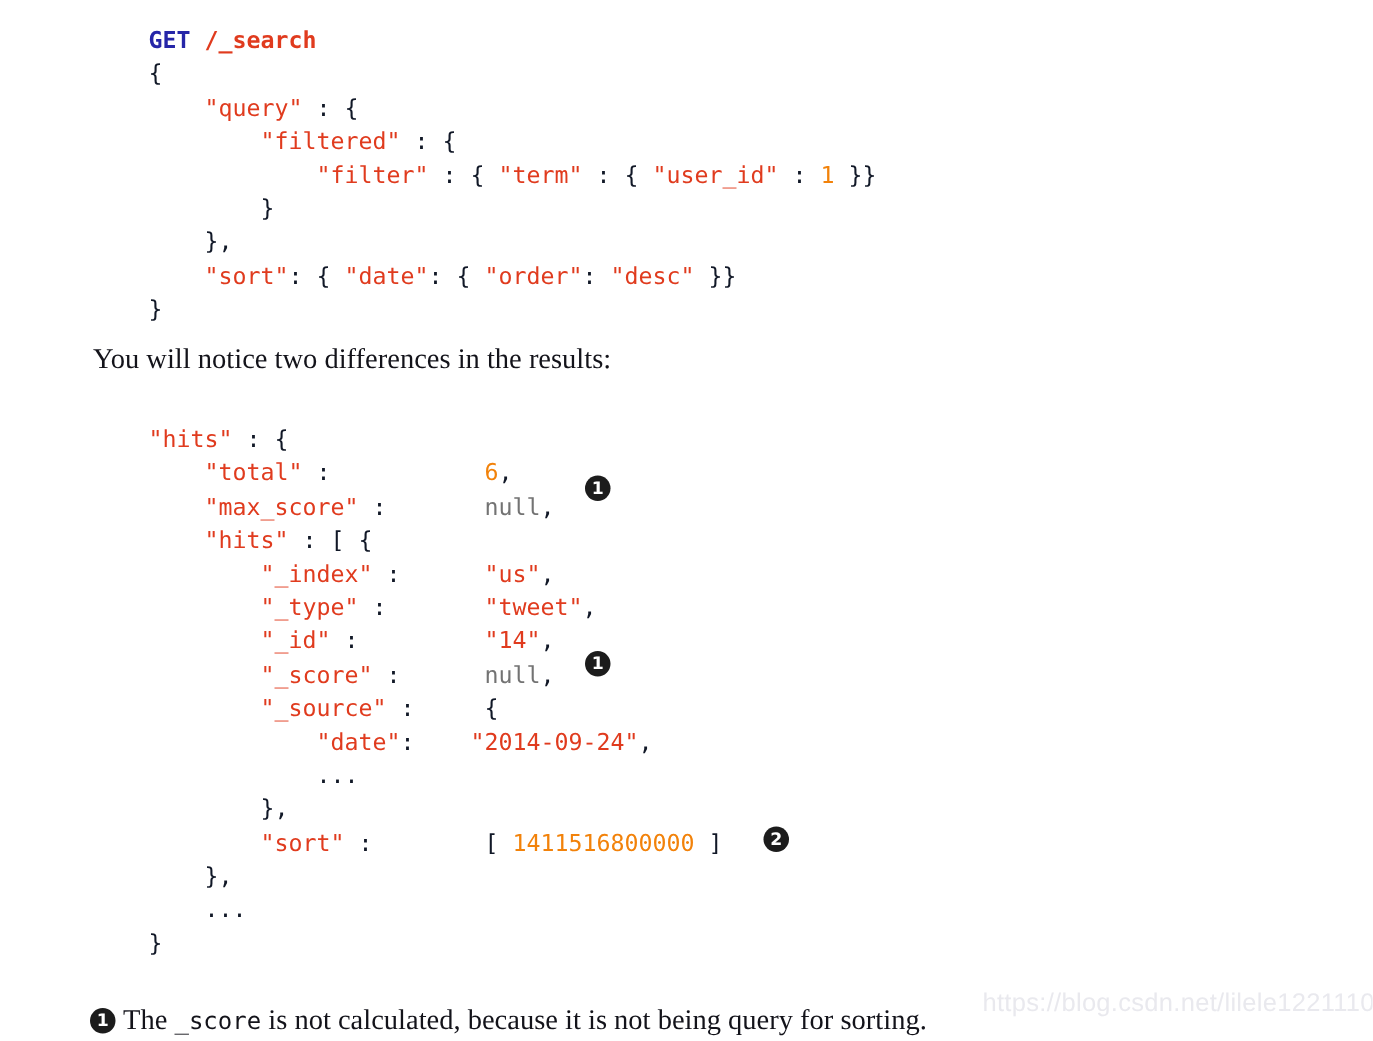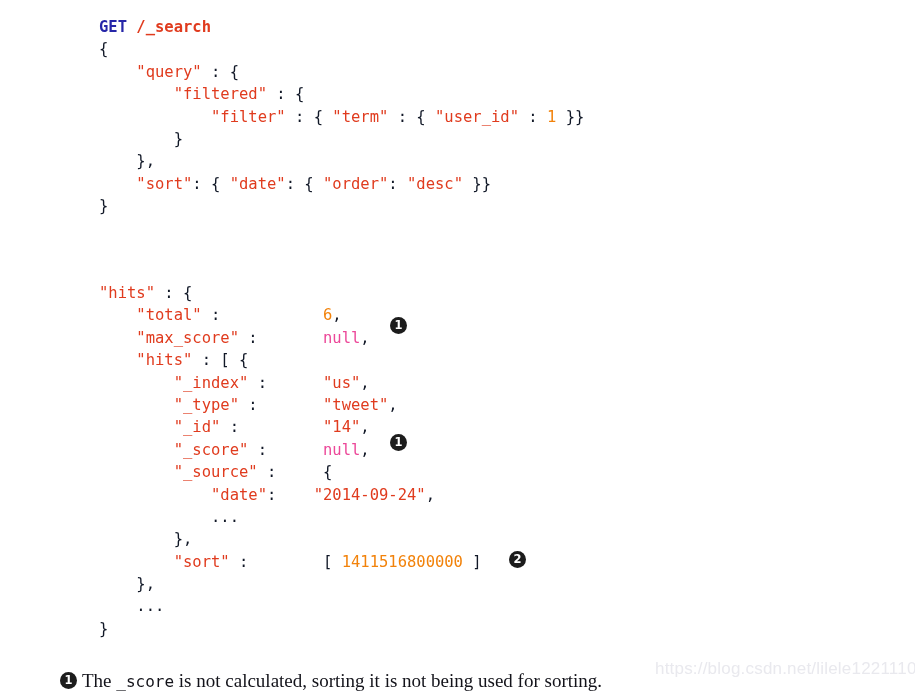--- a/index.html
+++ b/index.html
@@ -38,21 +38,21 @@
   .code-line {
     white-space: pre;
     height: 22.4px;
   }
 
   
   .tok-punc   { color: #111827; }
   .tok-key    { color: #e03b1e; }
   .tok-str    { color: #e03b1e; }
   .tok-num    { color: #f2820a; }
-  .tok-null   { color: #ec4899; }
+  .tok-null   { color: #737373; }
   .tok-verb   { color: #2626a8; font-weight: 700; }
   .tok-path   { color: #e03b1e; font-weight: 700; }
   .tok-dots   { color: #111827; }
 
   
   .prose {
     position: absolute;
     font-family: "Liberation Serif", "DejaVu Serif", serif;
     font-size: 19px;
     line-height: 26px;
@@ -116,27 +116,28 @@
     user-select: none;
   }
 </style>
 </head>
 <body>
 
 <div class="page">
 
   <pre class="code-block" id="code-request"><div class="code-line"><span class="tok-punc"></span><span class="tok-verb">GET</span><span class="tok-punc"> </span><span class="tok-path">/_search</span></div><div class="code-line"><span class="tok-punc"></span><span class="tok-punc">{</span></div><div class="code-line"><span class="tok-punc">    </span><span class="tok-key">"query"</span><span class="tok-punc"> : {</span></div><div class="code-line"><span class="tok-punc">        </span><span class="tok-key">"filtered"</span><span class="tok-punc"> : {</span></div><div class="code-line"><span class="tok-punc">            </span><span class="tok-key">"filter"</span><span class="tok-punc"> : { </span><span class="tok-key">"term"</span><span class="tok-punc"> : { </span><span class="tok-key">"user_id"</span><span class="tok-punc"> : </span><span class="tok-num">1</span><span class="tok-punc"> }}</span></div><div class="code-line"><span class="tok-punc">        </span><span class="tok-punc">}</span></div><div class="code-line"><span class="tok-punc">    </span><span class="tok-punc">},</span></div><div class="code-line"><span class="tok-punc">    </span><span class="tok-key">"sort"</span><span class="tok-punc">: { </span><span class="tok-key">"date"</span><span class="tok-punc">: { </span><span class="tok-key">"order"</span><span class="tok-punc">: </span><span class="tok-str">"desc"</span><span class="tok-punc"> }}</span></div><div class="code-line"><span class="tok-punc"></span><span class="tok-punc">}</span></div></pre>
 
+  <div class="prose" id="para-intro">You will notice two differences in the results:</div>
 
   <pre class="code-block" id="code-response"><div class="code-line"><span class="tok-punc"></span><span class="tok-key">"hits"</span><span class="tok-punc"> : {</span></div><div class="code-line"><span class="tok-punc">    </span><span class="tok-key">"total"</span><span class="tok-punc"> :           </span><span class="tok-num">6</span><span class="tok-punc">,</span></div><div class="code-line"><span class="tok-punc">    </span><span class="tok-key">"max_score"</span><span class="tok-punc"> :       </span><span class="tok-null">null</span><span class="tok-punc">,</span></div><div class="code-line"><span class="tok-punc">    </span><span class="tok-key">"hits"</span><span class="tok-punc"> : [ {</span></div><div class="code-line"><span class="tok-punc">        </span><span class="tok-key">"_index"</span><span class="tok-punc"> :      </span><span class="tok-str">"us"</span><span class="tok-punc">,</span></div><div class="code-line"><span class="tok-punc">        </span><span class="tok-key">"_type"</span><span class="tok-punc"> :       </span><span class="tok-str">"tweet"</span><span class="tok-punc">,</span></div><div class="code-line"><span class="tok-punc">        </span><span class="tok-key">"_id"</span><span class="tok-punc"> :         </span><span class="tok-str">"14"</span><span class="tok-punc">,</span></div><div class="code-line"><span class="tok-punc">        </span><span class="tok-key">"_score"</span><span class="tok-punc"> :      </span><span class="tok-null">null</span><span class="tok-punc">,</span></div><div class="code-line"><span class="tok-punc">        </span><span class="tok-key">"_source"</span><span class="tok-punc"> :     {</span></div><div class="code-line"><span class="tok-punc">            </span><span class="tok-key">"date"</span><span class="tok-punc">:    </span><span class="tok-str">"2014-09-24"</span><span class="tok-punc">,</span></div><div class="code-line"><span class="tok-punc">            </span><span class="tok-dots">...</span></div><div class="code-line"><span class="tok-punc">        </span><span class="tok-punc">},</span></div><div class="code-line"><span class="tok-punc">        </span><span class="tok-key">"sort"</span><span class="tok-punc"> :        [ </span><span class="tok-num">1411516800000</span><span class="tok-punc"> ]</span></div><div class="code-line"><span class="tok-punc">    </span><span class="tok-punc">},</span></div><div class="code-line"><span class="tok-punc">    </span><span class="tok-dots">...</span></div><div class="code-line"><span class="tok-punc"></span><span class="tok-punc">}</span></div></pre>
 
   <span class="callout callout-abs" id="callout-max-score">1</span>
   <span class="callout callout-abs" id="callout-score">1</span>
   <span class="callout callout-abs" id="callout-sort">2</span>
 
   <span class="callout callout-abs" id="callout-fn-1">1</span>
   <div class="footnote">
-    <span class="fn-text"><span>The </span><span class="mono-inline">_score</span><span> is not calculated, sorting it is not being used for sorting.</span></span>
+    <span class="fn-text"><span>The </span><span class="mono-inline">_score</span><span> is not calculated, because it is not being query for sorting.</span></span>
   </div>
 
   <div id="watermark">https://blog.csdn.net/lilele12211104</div>
 
 </div>
 
 </body></html>

